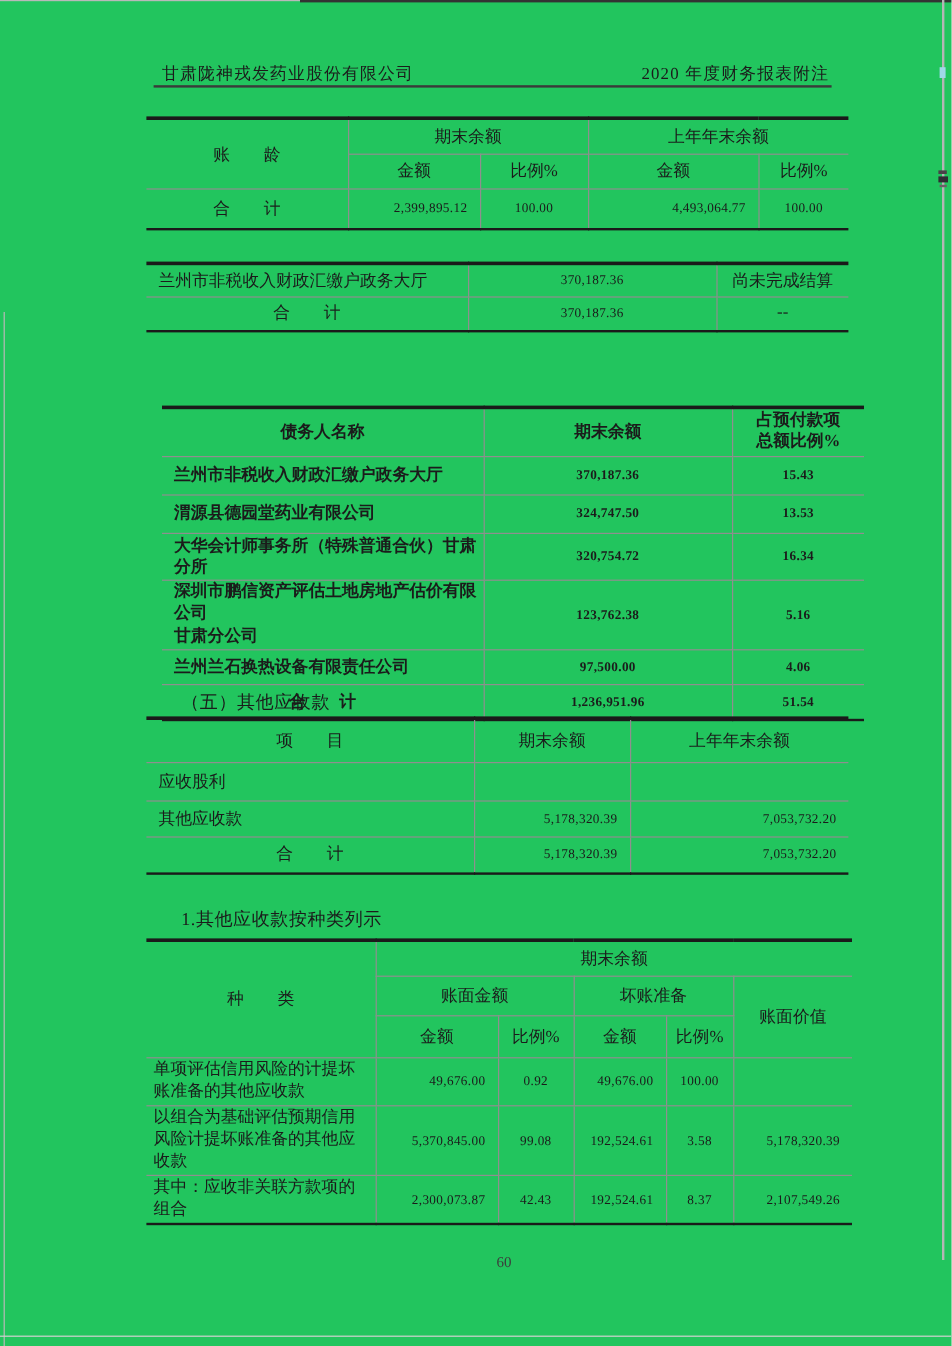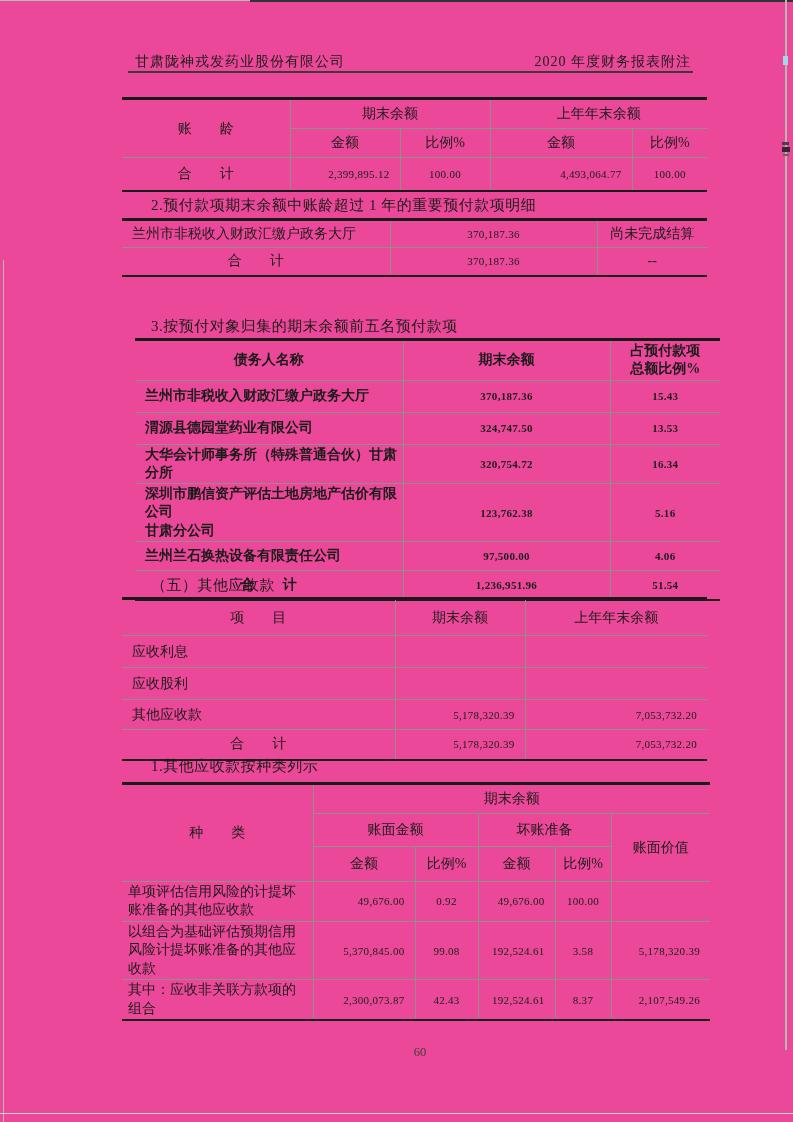--- a/index.html
+++ b/index.html
@@ -1,19 +1,19 @@
 <!DOCTYPE html>
 <html><head>
 <meta charset="utf-8">
 <style>
   html,body{margin:0;padding:0;background:#e9e9e9;}
   .page{
     position:relative;
     width:793px;height:1122px;
-    background:#ec4899;
+    background:#22c55e;
     overflow:hidden;
     font-family:"Liberation Serif","DejaVu Serif",serif;
     color:#1b1b1b;
   }
   
   .edge{position:absolute;}
   
   .hdr-left{position:absolute;left:135px;top:53px;font-size:14px;letter-spacing:1px;}
   .hdr-right{position:absolute;right:102px;top:53px;font-size:14px;letter-spacing:1px;}
   .hdr-rule{position:absolute;left:128px;top:71px;width:565px;height:2px;background:#3a3a3a;}
@@ -85,21 +85,20 @@
       <tr style="height:33px">
         <td class="c">合　　计</td>
         <td class="r num">2,399,895.12</td>
         <td class="c num">100.00</td>
         <td class="r num">4,493,064.77</td>
         <td class="c num">100.00</td>
       </tr>
     </tbody>
   </table>
 
-  <div class="cap" style="top:196px;">2.预付款项期末余额中账龄超过 1 年的重要预付款项明细</div>
 
   <table class="tbl" style="left:122px;top:218px;width:585px;">
     <colgroup>
         <col style="width:268px">
         <col style="width:207px">
         <col style="width:110px">
       </colgroup>
     <tbody>
       <tr style="height:28px">
         <td class="l">兰州市非税收入财政汇缴户政务大厅</td>
@@ -107,21 +106,20 @@
         <td class="c">尚未完成结算</td>
       </tr>
       <tr style="height:28px">
         <td class="c">合　　计</td>
         <td class="c num">370,187.36</td>
         <td class="c">--</td>
       </tr>
     </tbody>
   </table>
 
-  <div class="cap" style="top:317px;">3.按预付对象归集的期末余额前五名预付款项</div>
 
   <table class="tbl" style="left:135px;top:338px;width:585px;font-weight:bold;">
     <colgroup>
         <col style="width:268px">
         <col style="width:207px">
         <col style="width:110px">
       </colgroup>
     <tbody>
       <tr style="height:38px">
         <td class="c">债务人名称</td>
@@ -169,25 +167,20 @@
     <colgroup>
         <col style="width:273px">
         <col style="width:130px">
         <col style="width:182px">
       </colgroup>
     <tbody>
       <tr style="height:37px">
         <td class="c">项　　目</td>
         <td class="c">期末余额</td>
         <td class="c">上年年末余额</td>
-      </tr>
-      <tr style="height:32px">
-        <td class="l">应收利息</td>
-        <td class="r num"></td>
-        <td class="r num"></td>
       </tr>
       <tr style="height:32px">
         <td class="l">应收股利</td>
         <td class="r num"></td>
         <td class="r num"></td>
       </tr>
       <tr style="height:30px">
         <td class="l">其他应收款</td>
         <td class="r num">5,178,320.39</td>
         <td class="r num">7,053,732.20</td>

